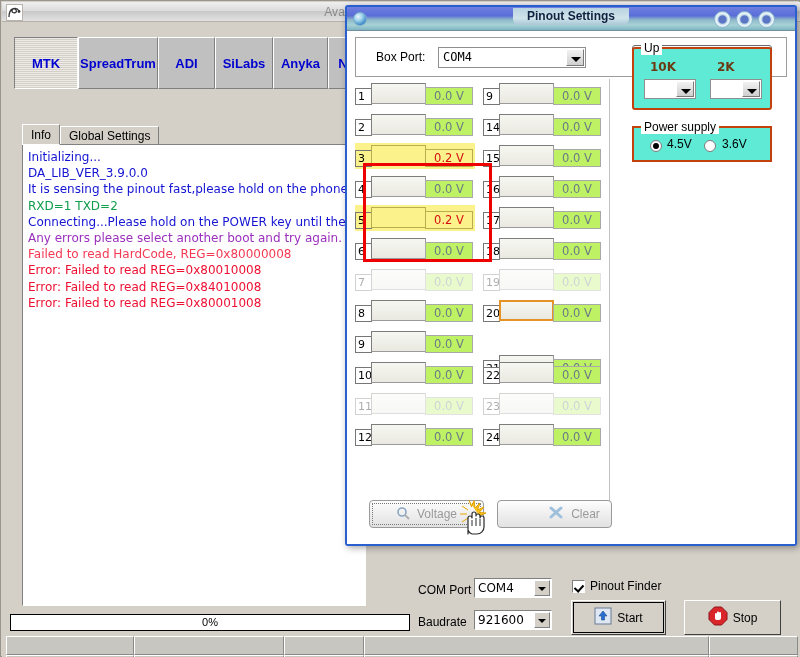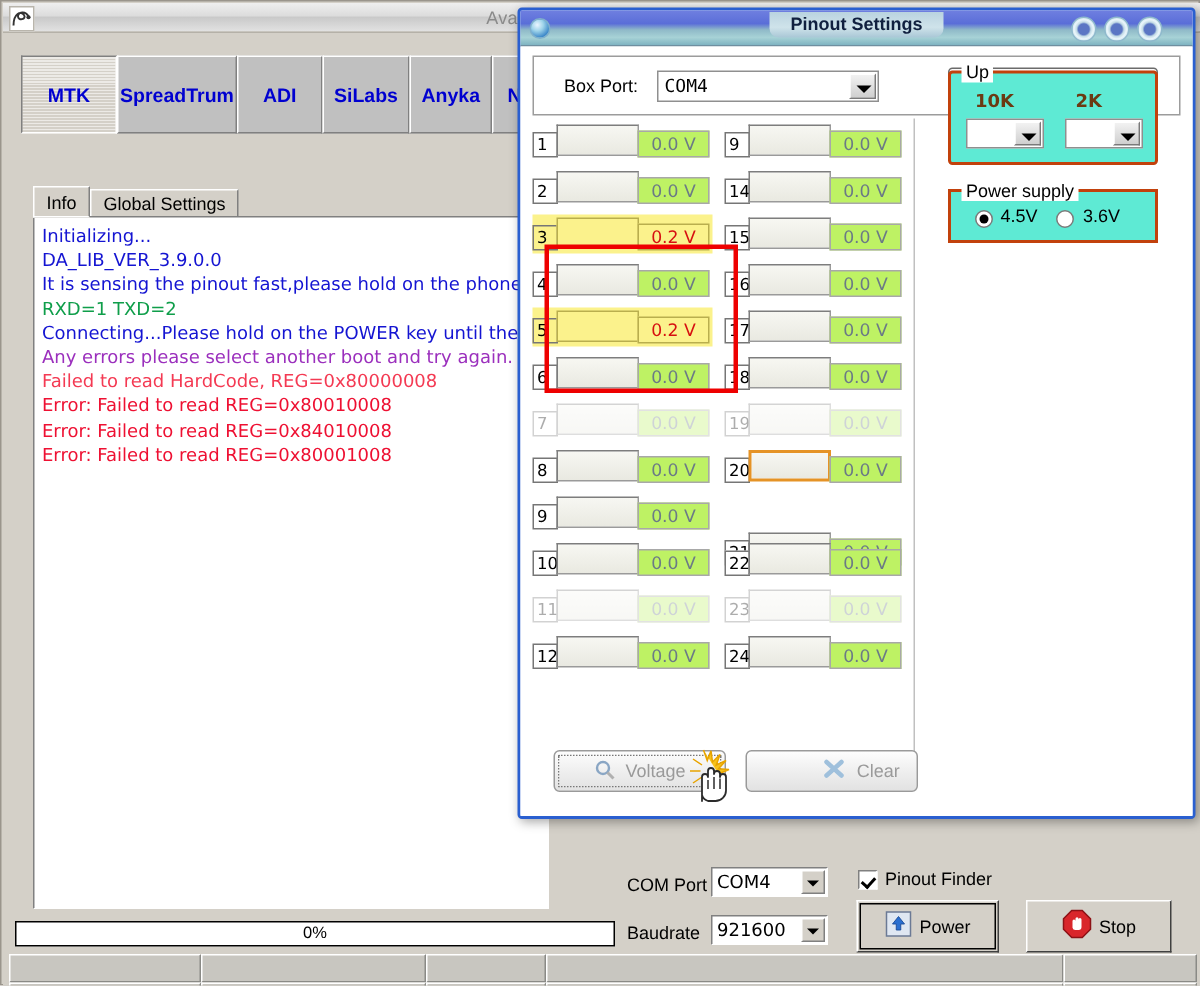--- a/index.html
+++ b/index.html
@@ -397,21 +397,21 @@
         <div class="chk" style="left:156px;top:13px;"></div>
         <span class="lbl" style="position:absolute;left:174px;top:12px;">Pinout Finder</span>
 
         <div class="btn3d focus" style="left:155px;top:33px;width:95px;height:35px;">
           <span>
             <svg width="18" height="18" viewBox="0 0 18 18">
               <rect x="1" y="1" width="16" height="16" fill="#dfe7f2" stroke="#6b7a95"></rect>
               <path d="M9 4 L13 9 H10.5 V13 H7.5 V9 H5 Z" fill="#2a6fd0" stroke="#1a4a96" stroke-width=".6"></path>
             </svg>
           </span>
-          <span>Power</span>
+          <span>Start</span>
         </div>
 
         <div class="btn3d" style="left:268px;top:33px;width:97px;height:35px;">
           <span>
             <svg width="20" height="20" viewBox="0 0 20 20">
               <polygon points="6.5,1 13.5,1 19,6.5 19,13.5 13.5,19 6.5,19 1,13.5 1,6.5" fill="#d9262b" stroke="#8d1216"></polygon>
               <path d="M7 13.5 V8 a1,1 0 0 1 2,0 V6.5 a1,1 0 0 1 2,0 V7 a1,1 0 0 1 2,0 v5 a2,2 0 0 1 -2,2 h-2 a2,2 0 0 1 -2,-1.5z" fill="#ffffff"></path>
             </svg>
           </span>
           <span>Stop</span>

